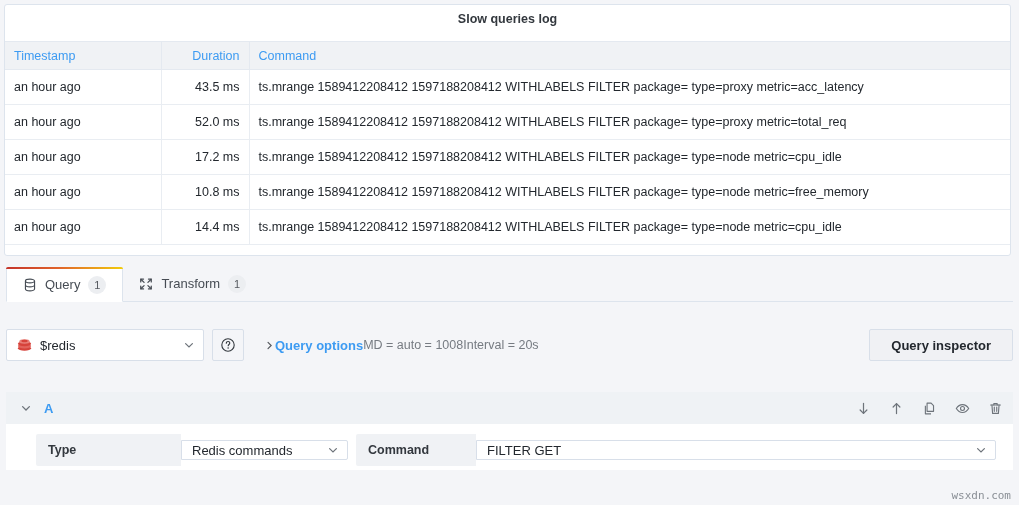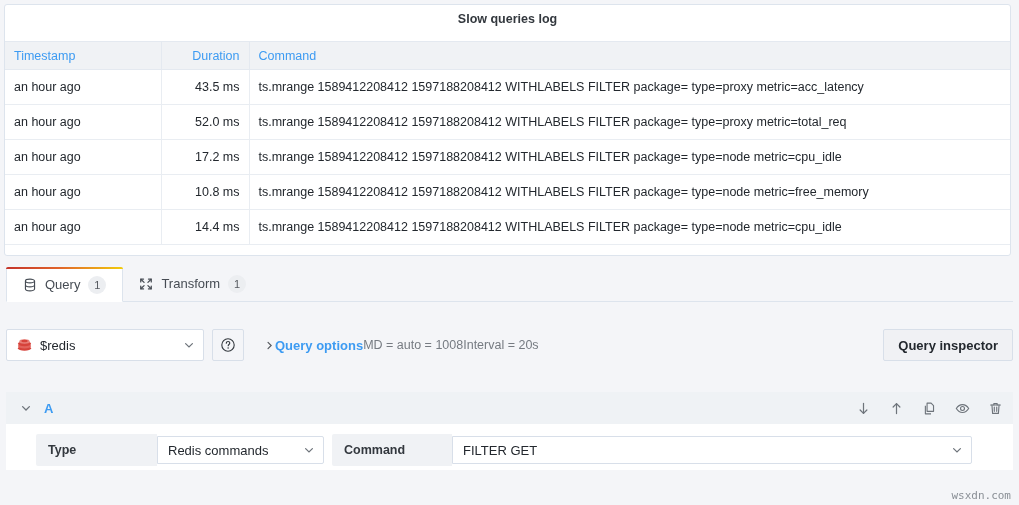--- a/index.html
+++ b/index.html
@@ -146,21 +146,21 @@
     gap: 0;
     padding: 0 12px;
     font-size: 12.5px;
   }
   .qopts .chev { color: #55595f; font-size: 12px; }
   .qopts .label { color: #3d9bf2; font-weight: bold; font-size: 13px; }
   .qopts .meta { color: #767b82; }
   .qinspector {
     height: 32px;
     margin-left: 8px;
-    padding: 0 14px;
+    padding: 0 21px;
     background: #f0f1f4;
     border: 1px solid #d8dfe9;
     border-radius: 2px;
     font-size: 13px;
     font-weight: bold;
     color: #23282e;
     display: flex; align-items: center;
     cursor: pointer;
   }
 
@@ -191,24 +191,24 @@
   .fld-label {
     height: 32px;
     background: #f0f2f5;
     display: flex; align-items: center;
     padding: 0 12px;
     font-size: 12.5px;
     font-weight: bold;
     color: #33383e;
     border-radius: 2px 0 0 2px;
   }
-  .fld-label.type { width: 121px; }
+  .fld-label.type { width: 145px; }
   .fld-label.cmd { width: 120px; }
   .sel {
-    height: 28px;
+    height: 20px;
     background: #fff;
     border: 1px solid #d8dfe9;
     border-radius: 0 2px 2px 0;
     display: flex; align-items: center;
     padding: 0 8px 0 10px;
     font-size: 13px;
     color: #23282e;
     cursor: pointer;
   }
   .sel .val { flex: 1; }

